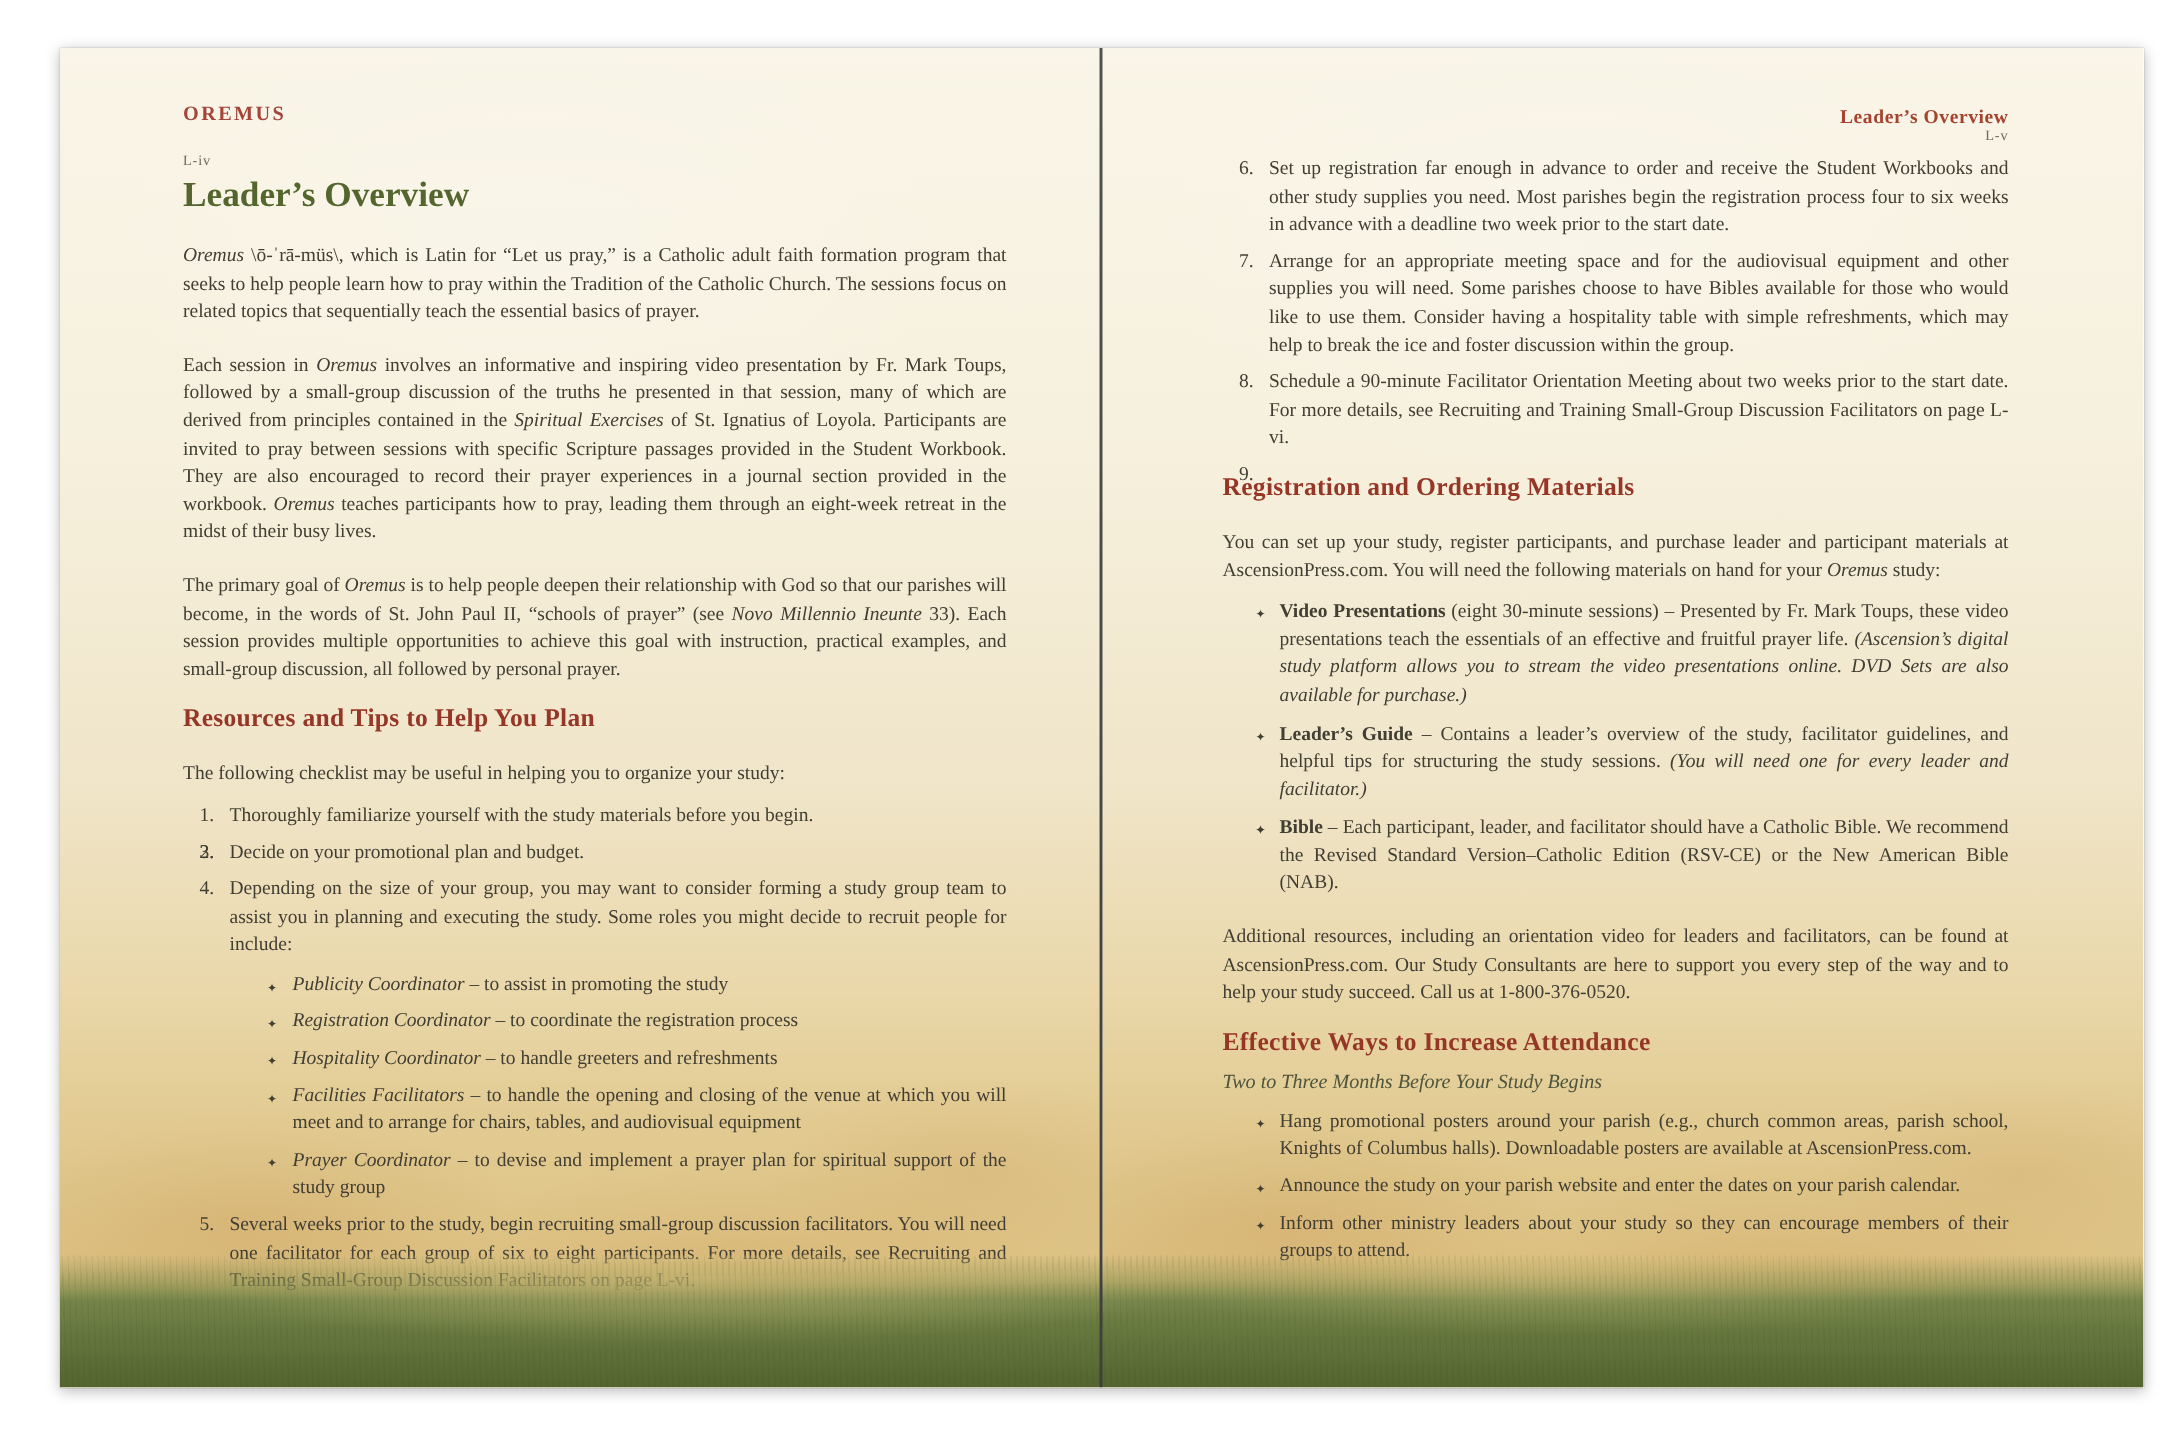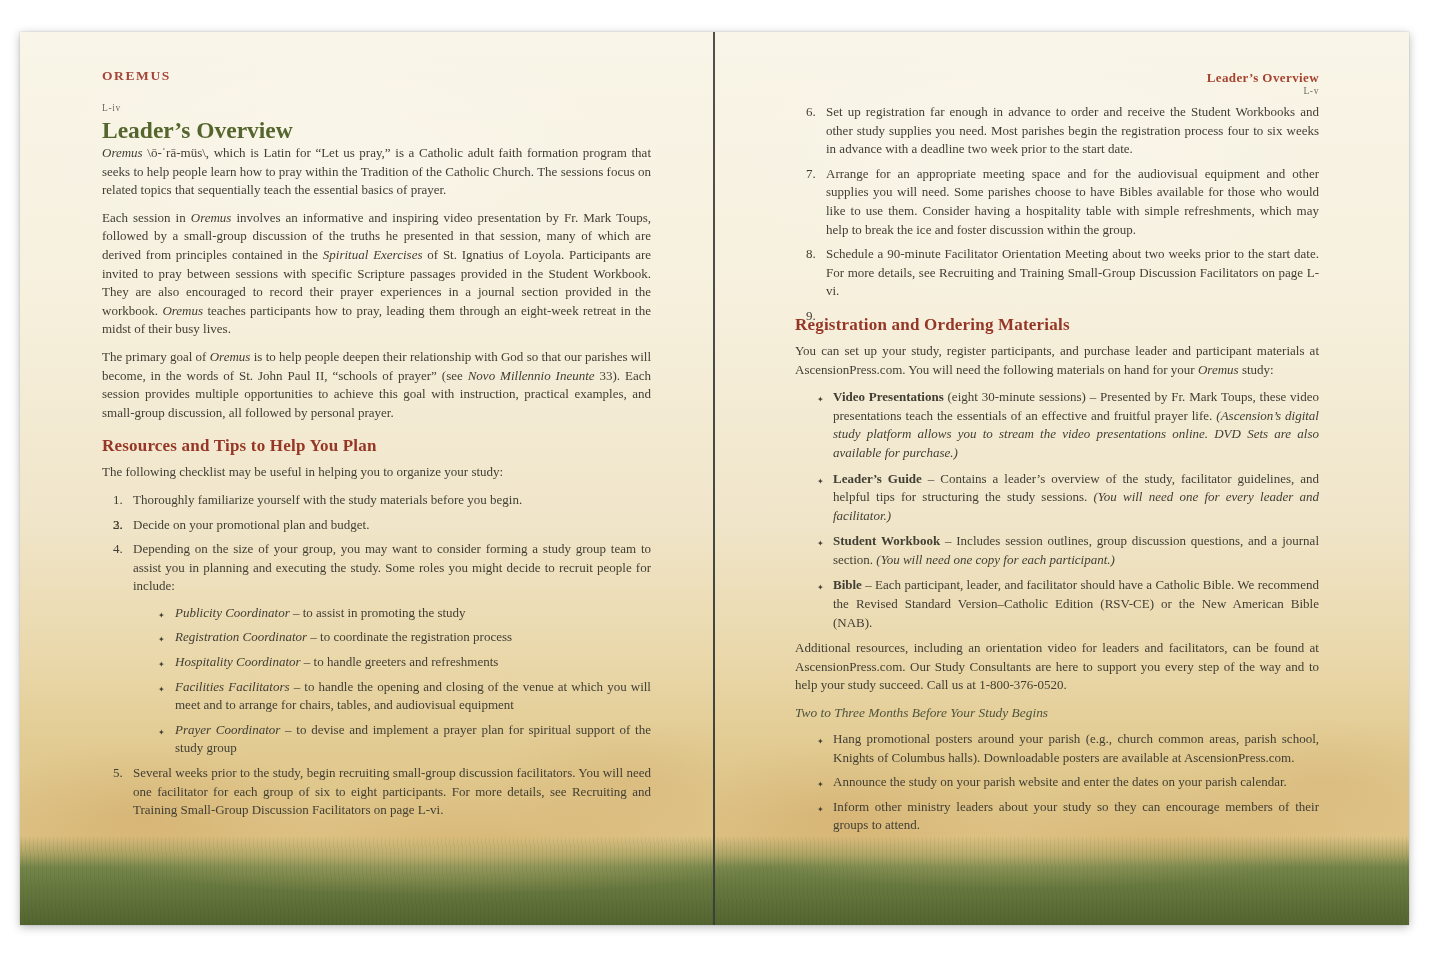--- a/index.html
+++ b/index.html
@@ -4,21 +4,21 @@
 <style>
   html,body { margin:0; padding:0; }
   body {
     width:1445px; height:957px; position:relative;
     background:#ffffff; overflow:hidden;
     font-family:"Liberation Serif","DejaVu Serif",serif;
     color:#413e33;
     -webkit-font-smoothing:antialiased;
   }
   .spread {
-    position:absolute; left:20px; top:32px; width:1389px; height:893px;
+    position:absolute; left:40px; top:32px; width:1389px; height:893px;
     display:flex; overflow:hidden;
     box-shadow:0 2px 9px rgba(0,0,0,.28), 0 0 1px rgba(0,0,0,.25);
   }
   .page {
     position:relative; height:100%; overflow:hidden;
     background-image:
       radial-gradient(260px 110px ellipse at 18% 88%, rgba(186,124,52,.20), transparent 70%),
       radial-gradient(300px 130px ellipse at 65% 93%, rgba(186,124,52,.17), transparent 70%),
       radial-gradient(200px 90px ellipse at 88% 84%, rgba(186,124,52,.14), transparent 70%),
       radial-gradient(420px 220px ellipse at 45% 15%, rgba(255,255,255,.22), transparent 70%),
@@ -37,21 +37,21 @@
   }
   .content { position:relative; z-index:2; }
   .page-left  .content { padding:36px 62px 0 82px; }
   .page-right .content { padding:38px 90px 0 80px; }
 
   .brand { font-size:13.5px; letter-spacing:1.6px; font-weight:700; color:#a5453a; }
   .folio { font-size:9.5px; color:#6e6a5c; letter-spacing:.6px; margin-top:19px; }
   h1.title { font-size:23.5px; line-height:27px; color:#54662e; font-weight:700; margin:4px 0 0 0; }
   h2.sect { font-size:17px; line-height:21px; color:#963626; font-weight:700; margin:13px 0 7px 0; letter-spacing:.2px; }
   .body-txt, p.bp { font-size:13px; line-height:18.6px; }
-  p.bp { margin:0 0 9px 0; text-align:justify; }
+  p.bp { margin:17px 0 9px 0; text-align:justify; }
   p.bp:last-child { margin-bottom:0; }
   .intro { margin-bottom:8px; }
 
   .clist { margin:0; }
   .citem { position:relative; padding-left:31px; margin-bottom:6px; font-size:13px; line-height:18.6px; text-align:justify; }
   .citem .num { position:absolute; left:11px; top:0; text-align:left; }
 
   .roles { margin-top:8px; }
   .role { position:relative; margin-left:24px; padding-left:18px; margin-bottom:6px; font-size:13px; line-height:18.6px; text-align:justify; }
   .bullet { position:absolute; left:1px; top:3px; font-size:8px; color:#423f33; }
@@ -165,30 +165,30 @@
         <div class="mat">
           <span class="bullet">✦</span>
           <span><b>Video Presentations</b> (eight 30-minute sessions) – Presented by Fr. Mark Toups, these video presentations teach the essentials of an effective and fruitful prayer life. <i>(Ascension’s digital study platform allows you to stream the video presentations online. DVD Sets are also available for purchase.)</i></span>
         </div>
         <div class="mat">
           <span class="bullet">✦</span>
           <span><b>Leader’s Guide</b> – Contains a leader’s overview of the study, facilitator guidelines, and helpful tips for structuring the study sessions. <i>(You will need one for every leader and facilitator.)</i></span>
         </div>
         <div class="mat">
           <span class="bullet">✦</span>
-          <span><b>Student Workbook</b> – Includes session outlines, group discussion questions, and a journal section. <i>(You will need one copy for each participant.)</i></span>
         </div>
         <div class="mat">
           <span class="bullet">✦</span>
           <span><b>Bible</b> – Each participant, leader, and facilitator should have a Catholic Bible. We recommend the Revised Standard Version–Catholic Edition (RSV-CE) or the New American Bible (NAB).</span>
         </div>
       </div>
 
       <p class="bp">Additional resources, including an orientation video for leaders and facilitators, can be found at AscensionPress.com. Our Study Consultants are here to support you every step of the way and to help your study succeed. Call us at 1-800-376-0520.</p>
 
+      <h2 class="sect">Effective Ways to Increase Attendance</h2>
       <p class="subhead">Two to Three Months Before Your Study Begins</p>
 
       <div>
         <div class="mat att">
           <span class="bullet">✦</span>
           <span>Hang promotional posters around your parish (e.g., church common areas, parish school, Knights of Columbus halls). Downloadable posters are available at AscensionPress.com.</span>
         </div>
         <div class="mat att">
           <span class="bullet">✦</span>
           <span>Announce the study on your parish website and enter the dates on your parish calendar.</span>

